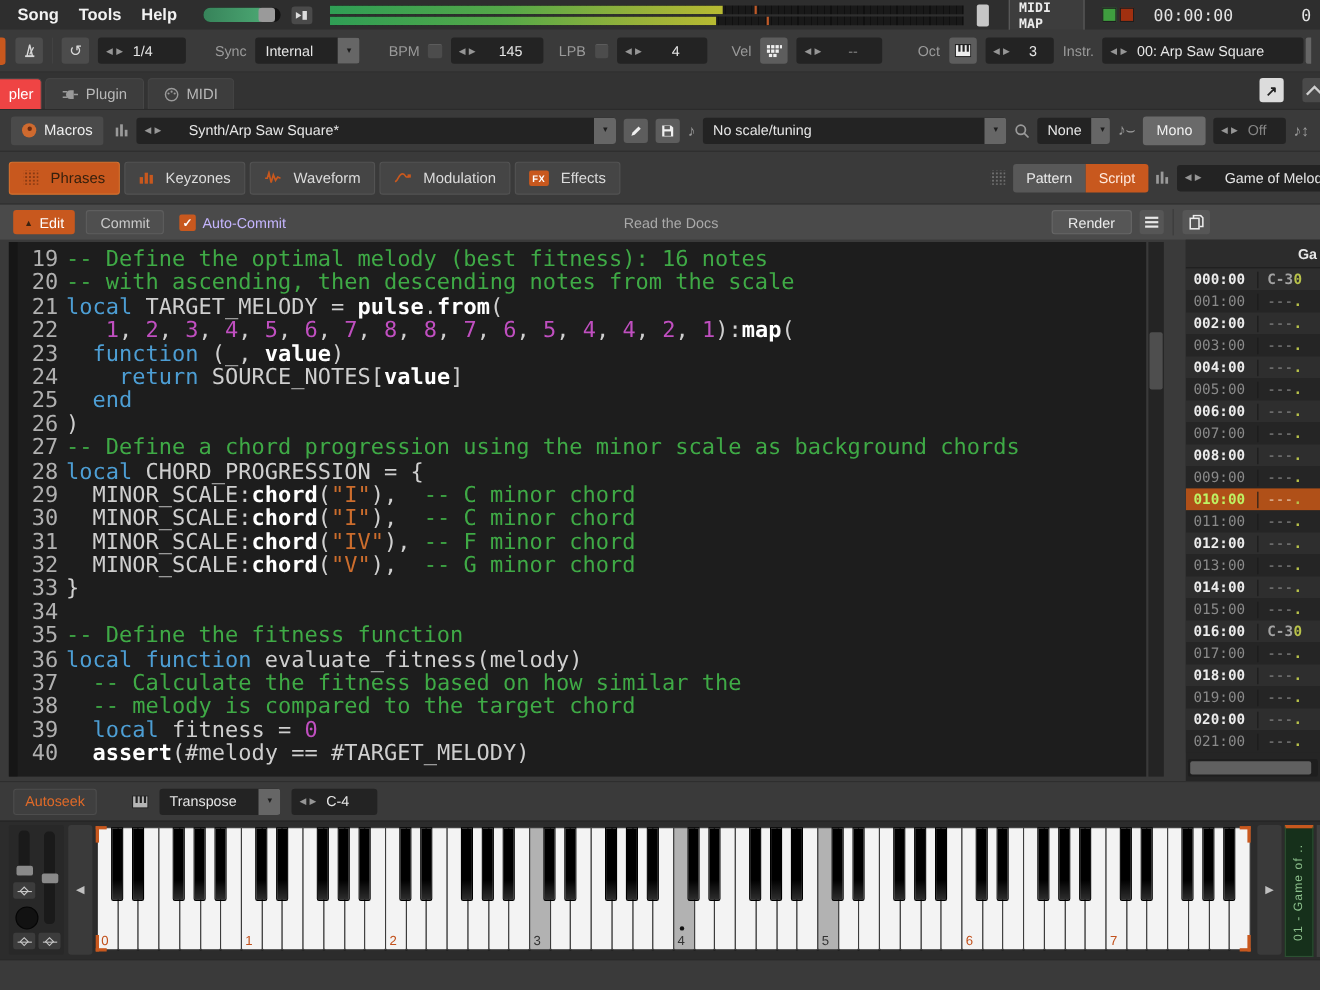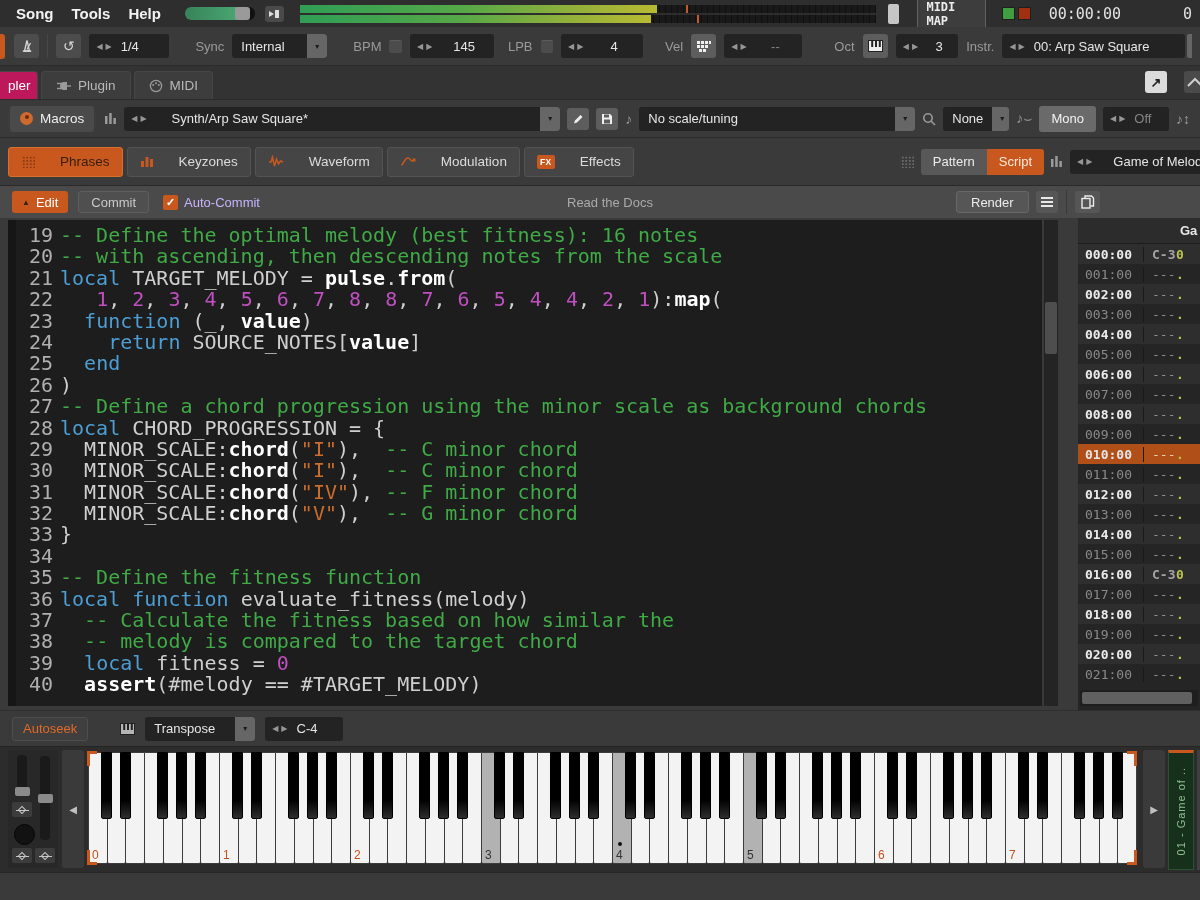--- a/index.html
+++ b/index.html
@@ -52,36 +52,36 @@
   .lbl{font-size:13px;color:#9a9a9a}
   .cbx{width:13px;height:13px;background:#4c4c4c;border-radius:2px;border-top:1px solid #5c5c5c}
   .vsep{width:1px;height:24px;background:#2c2c2c;border-right:1px solid #474747}
 
   
   .edgeorange{position:absolute;left:0;top:7px;width:5px;height:25px;background:var(--accent);border-radius:0 3px 3px 0}
   .tbtn{width:26px;height:24px}
 
   
   .itab{height:28px;display:flex;align-items:center;gap:7px;padding:0 14px;background:#3d3d3d;border:1px solid #464646;border-bottom:none;border-radius:4px 4px 0 0;color:#b8b8b8;font-size:13.5px;margin-right:3px}
-  .itab.active{background:#be185d;color:#fff}
+  .itab.active{background:#ef4444;color:#fff}
   .itab.cut{width:38px;padding:0 8px;border-left:none;border-radius:0 4px 0 0}
   .tr-btn{position:absolute;top:5px;width:22px;height:22px;border-radius:3px;display:flex;align-items:center;justify-content:center}
   .tr-open{left:1145px;background:#dcdcdc;color:#222;font-size:13px;font-weight:bold}
   .tr-roof{left:1184px;background:#4a4a4a}
 
   
   .macrosbtn{height:26px;background:#4a4a4a;border-radius:3px;display:flex;align-items:center;gap:7px;padding:0 10px;font-size:13.5px;color:#eee}
   .knob{width:13px;height:13px;border-radius:50%;background:#cf6a2f;position:relative}
   .knob::after{content:"";position:absolute;left:4.5px;top:3px;width:4px;height:4px;border-radius:50%;background:#6b2c10}
   .sqbtn{width:22px;height:22px;background:#5d5d5d;border-radius:3px;display:flex;align-items:center;justify-content:center}
   .noteicon{color:#9a9a9a;font-size:14px}
   .monobtn{height:26px;background:#6a6a6a;border-radius:3px;padding:0 12px;display:flex;align-items:center;font-size:13px;color:#f2f2f2}
 
   
-  .stab{height:30px;background:#454545;border:1px solid #535353;border-radius:3px;display:flex;align-items:center;gap:25px;padding:0 12px;font-size:13.5px;color:#dcdcdc}
+  .stab{height:30px;background:#454545;border:1px solid #535353;border-radius:3px;display:flex;align-items:center;gap:11px;padding:0 12px;font-size:13.5px;color:#dcdcdc}
   .stab.active{background:var(--accent);border-color:#d4712f;color:#36200d}
   .dotgrid{width:14px;height:13px;background-image:radial-gradient(currentColor 1px,transparent 1.3px);background-size:3.5px 3.3px;background-position:1px 1px}
   .fxbadge{background:var(--accent);color:#fff;font-size:8.5px;font-weight:bold;padding:2px 3px;border-radius:2px;letter-spacing:0.5px}
   .segbtn{height:26px;display:flex;align-items:center;padding:0 12px;font-size:13px}
   .seg-pattern{background:#585858;border-radius:3px 0 0 3px;color:#ececec}
   .seg-script{background:var(--accent);border-radius:0 3px 3px 0;color:#ffe9dc}
   .rightcluster{margin-left:auto;display:flex;align-items:center;gap:7px}
   .phrasesel{flex:0 0 130px;overflow:hidden;border-radius:3px 0 0 3px}
 
   
@@ -107,21 +107,21 @@
   #codescroll .sh{position:absolute;left:1px;right:1px;top:82px;height:52px;background:#4e4e4e;border-radius:2px}
 
   
   #phrasepanel{position:absolute;left:1078px;top:0;width:122px;height:492px;background:#252525;overflow:hidden}
   .phead{height:26px;line-height:26px;background:#2c2c2c;border-bottom:1px solid #1c1c1c;font-size:13px;font-weight:bold;color:#e8e8e8;padding-left:102px}
   .prow{height:20px;display:flex;align-items:center;font-family:"DejaVu Sans Mono",monospace;font-size:13px}
   .prow.even{background:#2e2e2e}.prow.odd{background:#252525}
   .prow.selected{background:var(--selrow)}
   .ptime{width:66px;padding-left:7px;color:#8a8a8a;border-right:1px solid #1a1a1a;flex:0 0 66px}
   .prow.even .ptime{color:#ececec;font-weight:bold}
-  .prow.selected .ptime{color:#e5e5e5;font-weight:bold}
+  .prow.selected .ptime{color:#bef264;font-weight:bold}
   .pnote{width:32px;padding-left:8px;color:#8a8a8a;flex:0 0 32px}
   .pnote.on{color:#a3a3a3;font-weight:bold}
   .prow.selected .pnote{color:#e8cdb6}
   .pval{color:var(--c-val);font-weight:bold}
   .pscroll{position:absolute;left:2px;bottom:4px;width:118px;height:16px;background:#1e1e1e;border-radius:2px}
   .pscroll .sh{position:absolute;left:2px;top:2px;bottom:2px;width:110px;background:#606060;border-radius:2px}
 
   
   .autoseekbtn{height:24px;background:#3f3f3f;border:1px solid #4d4d4d;border-radius:3px;display:flex;align-items:center;padding:0 10px;font-size:13px;color:#e06a28}
 

